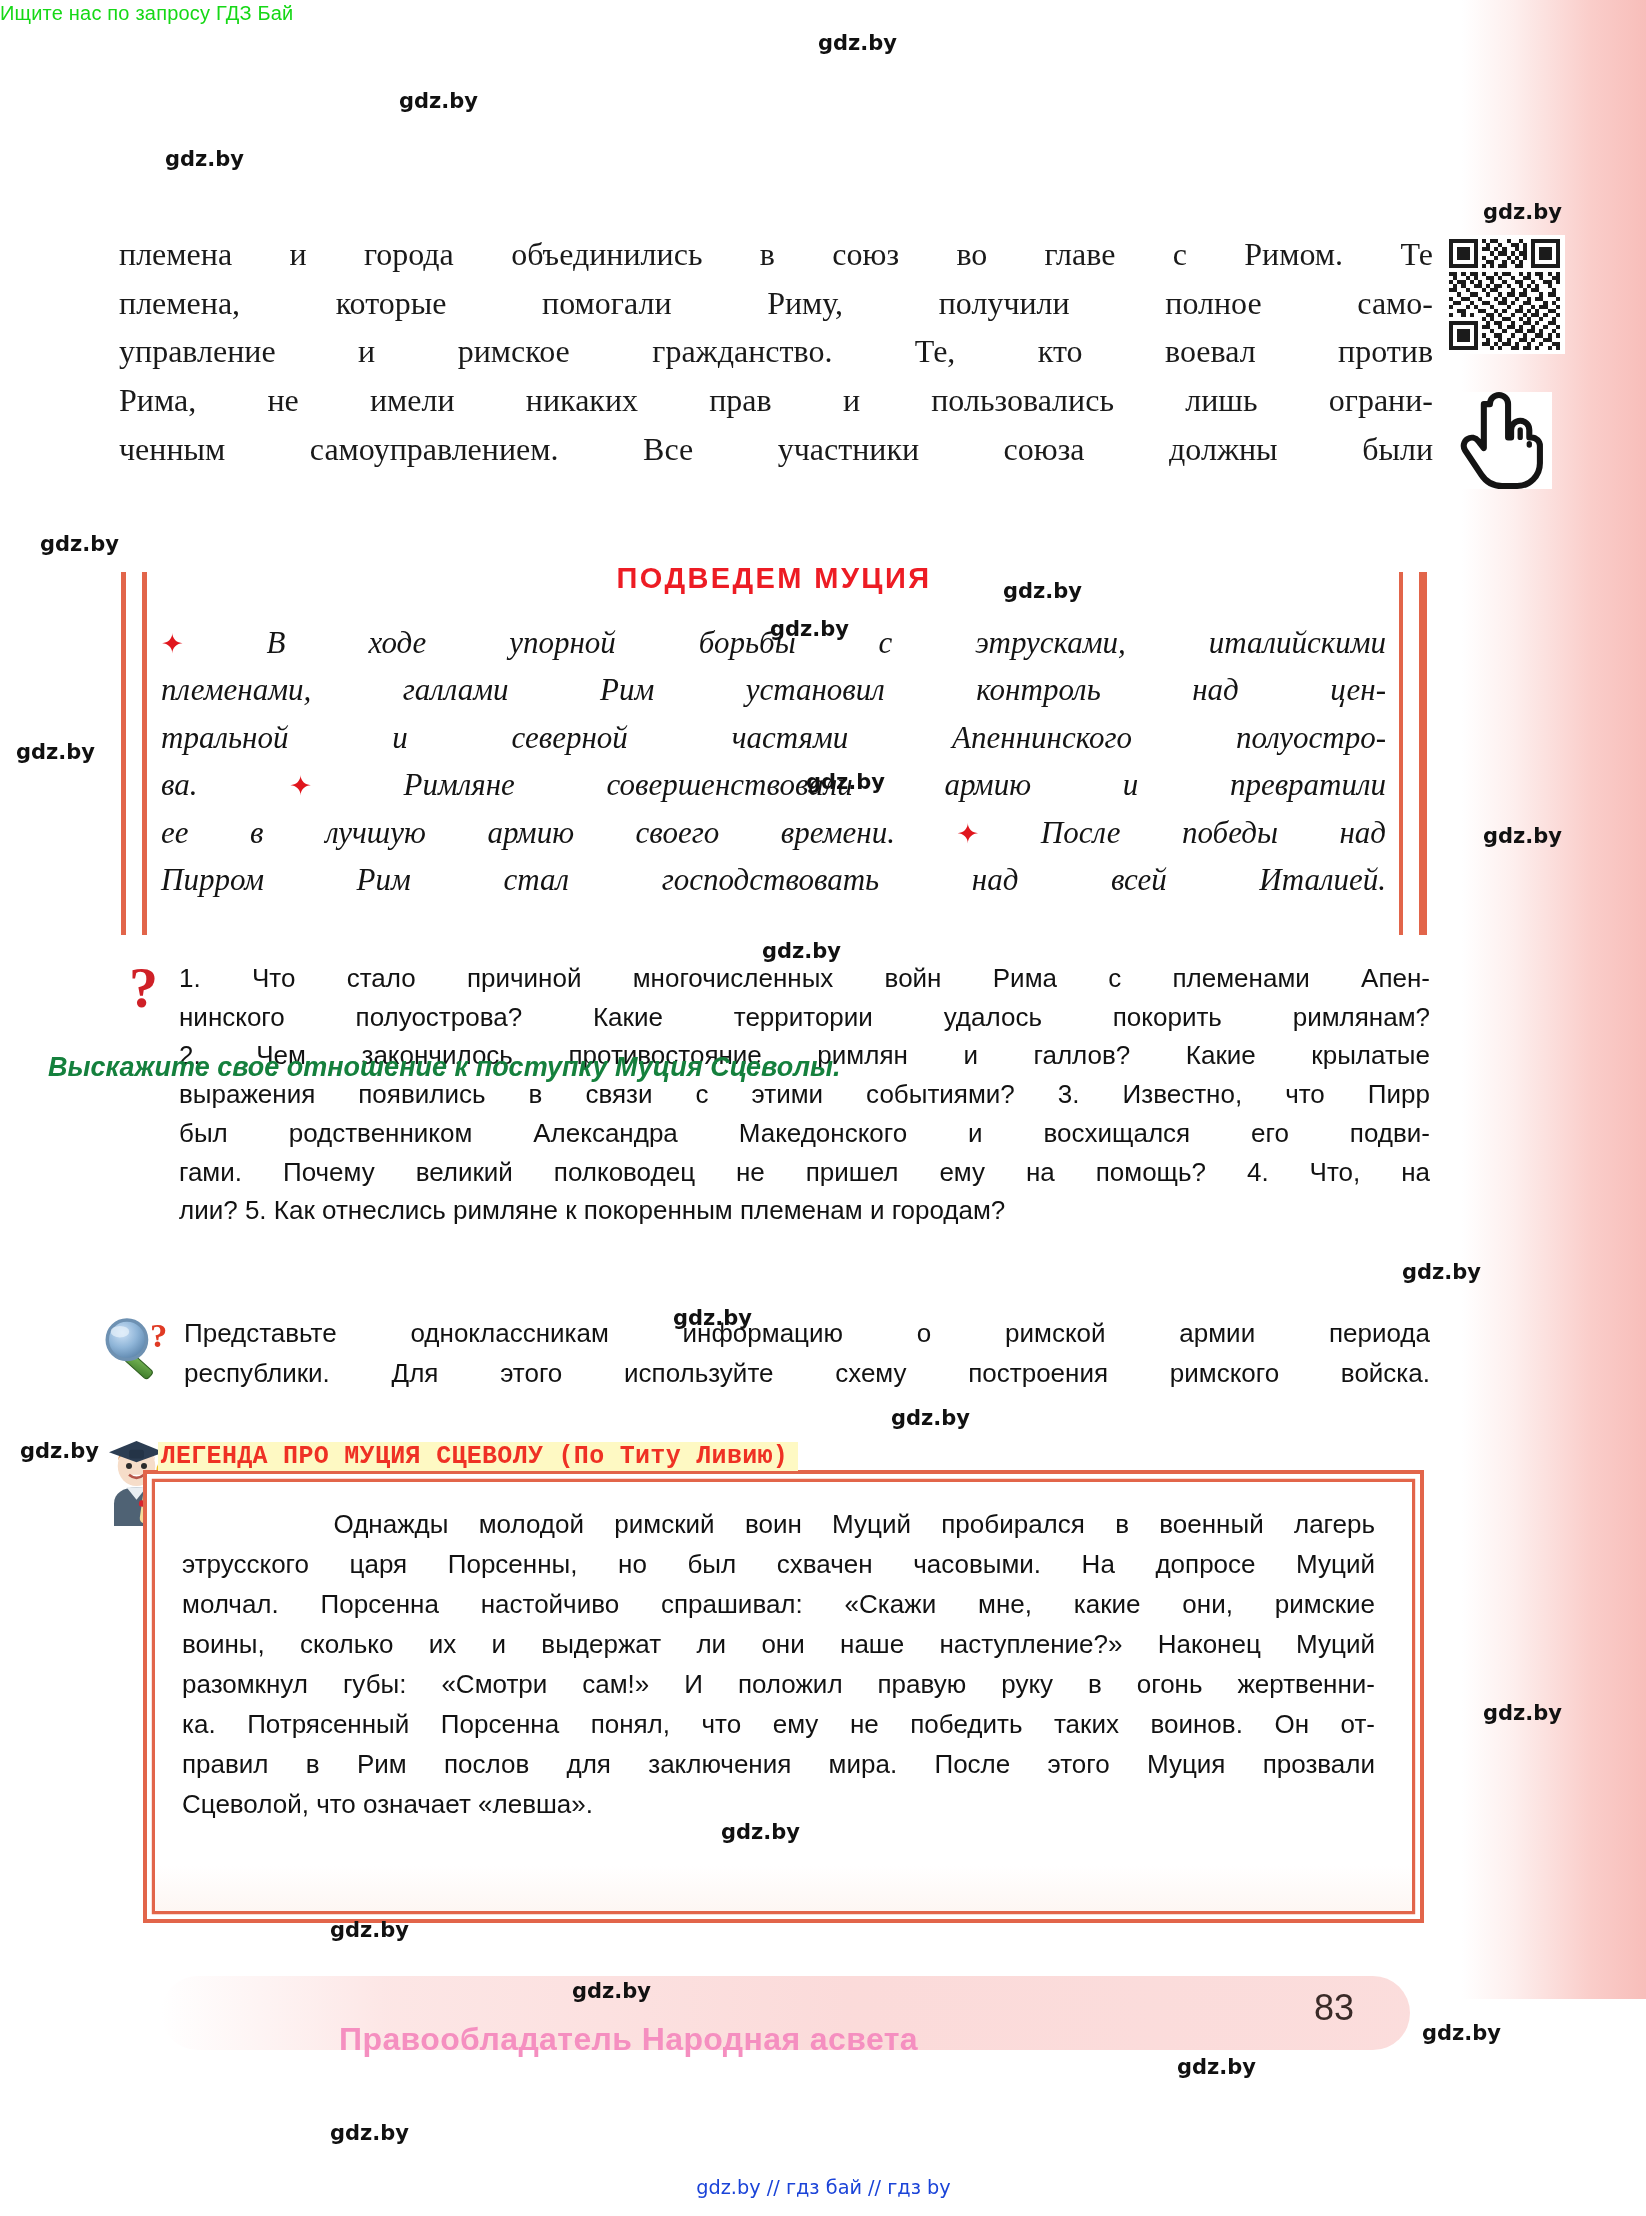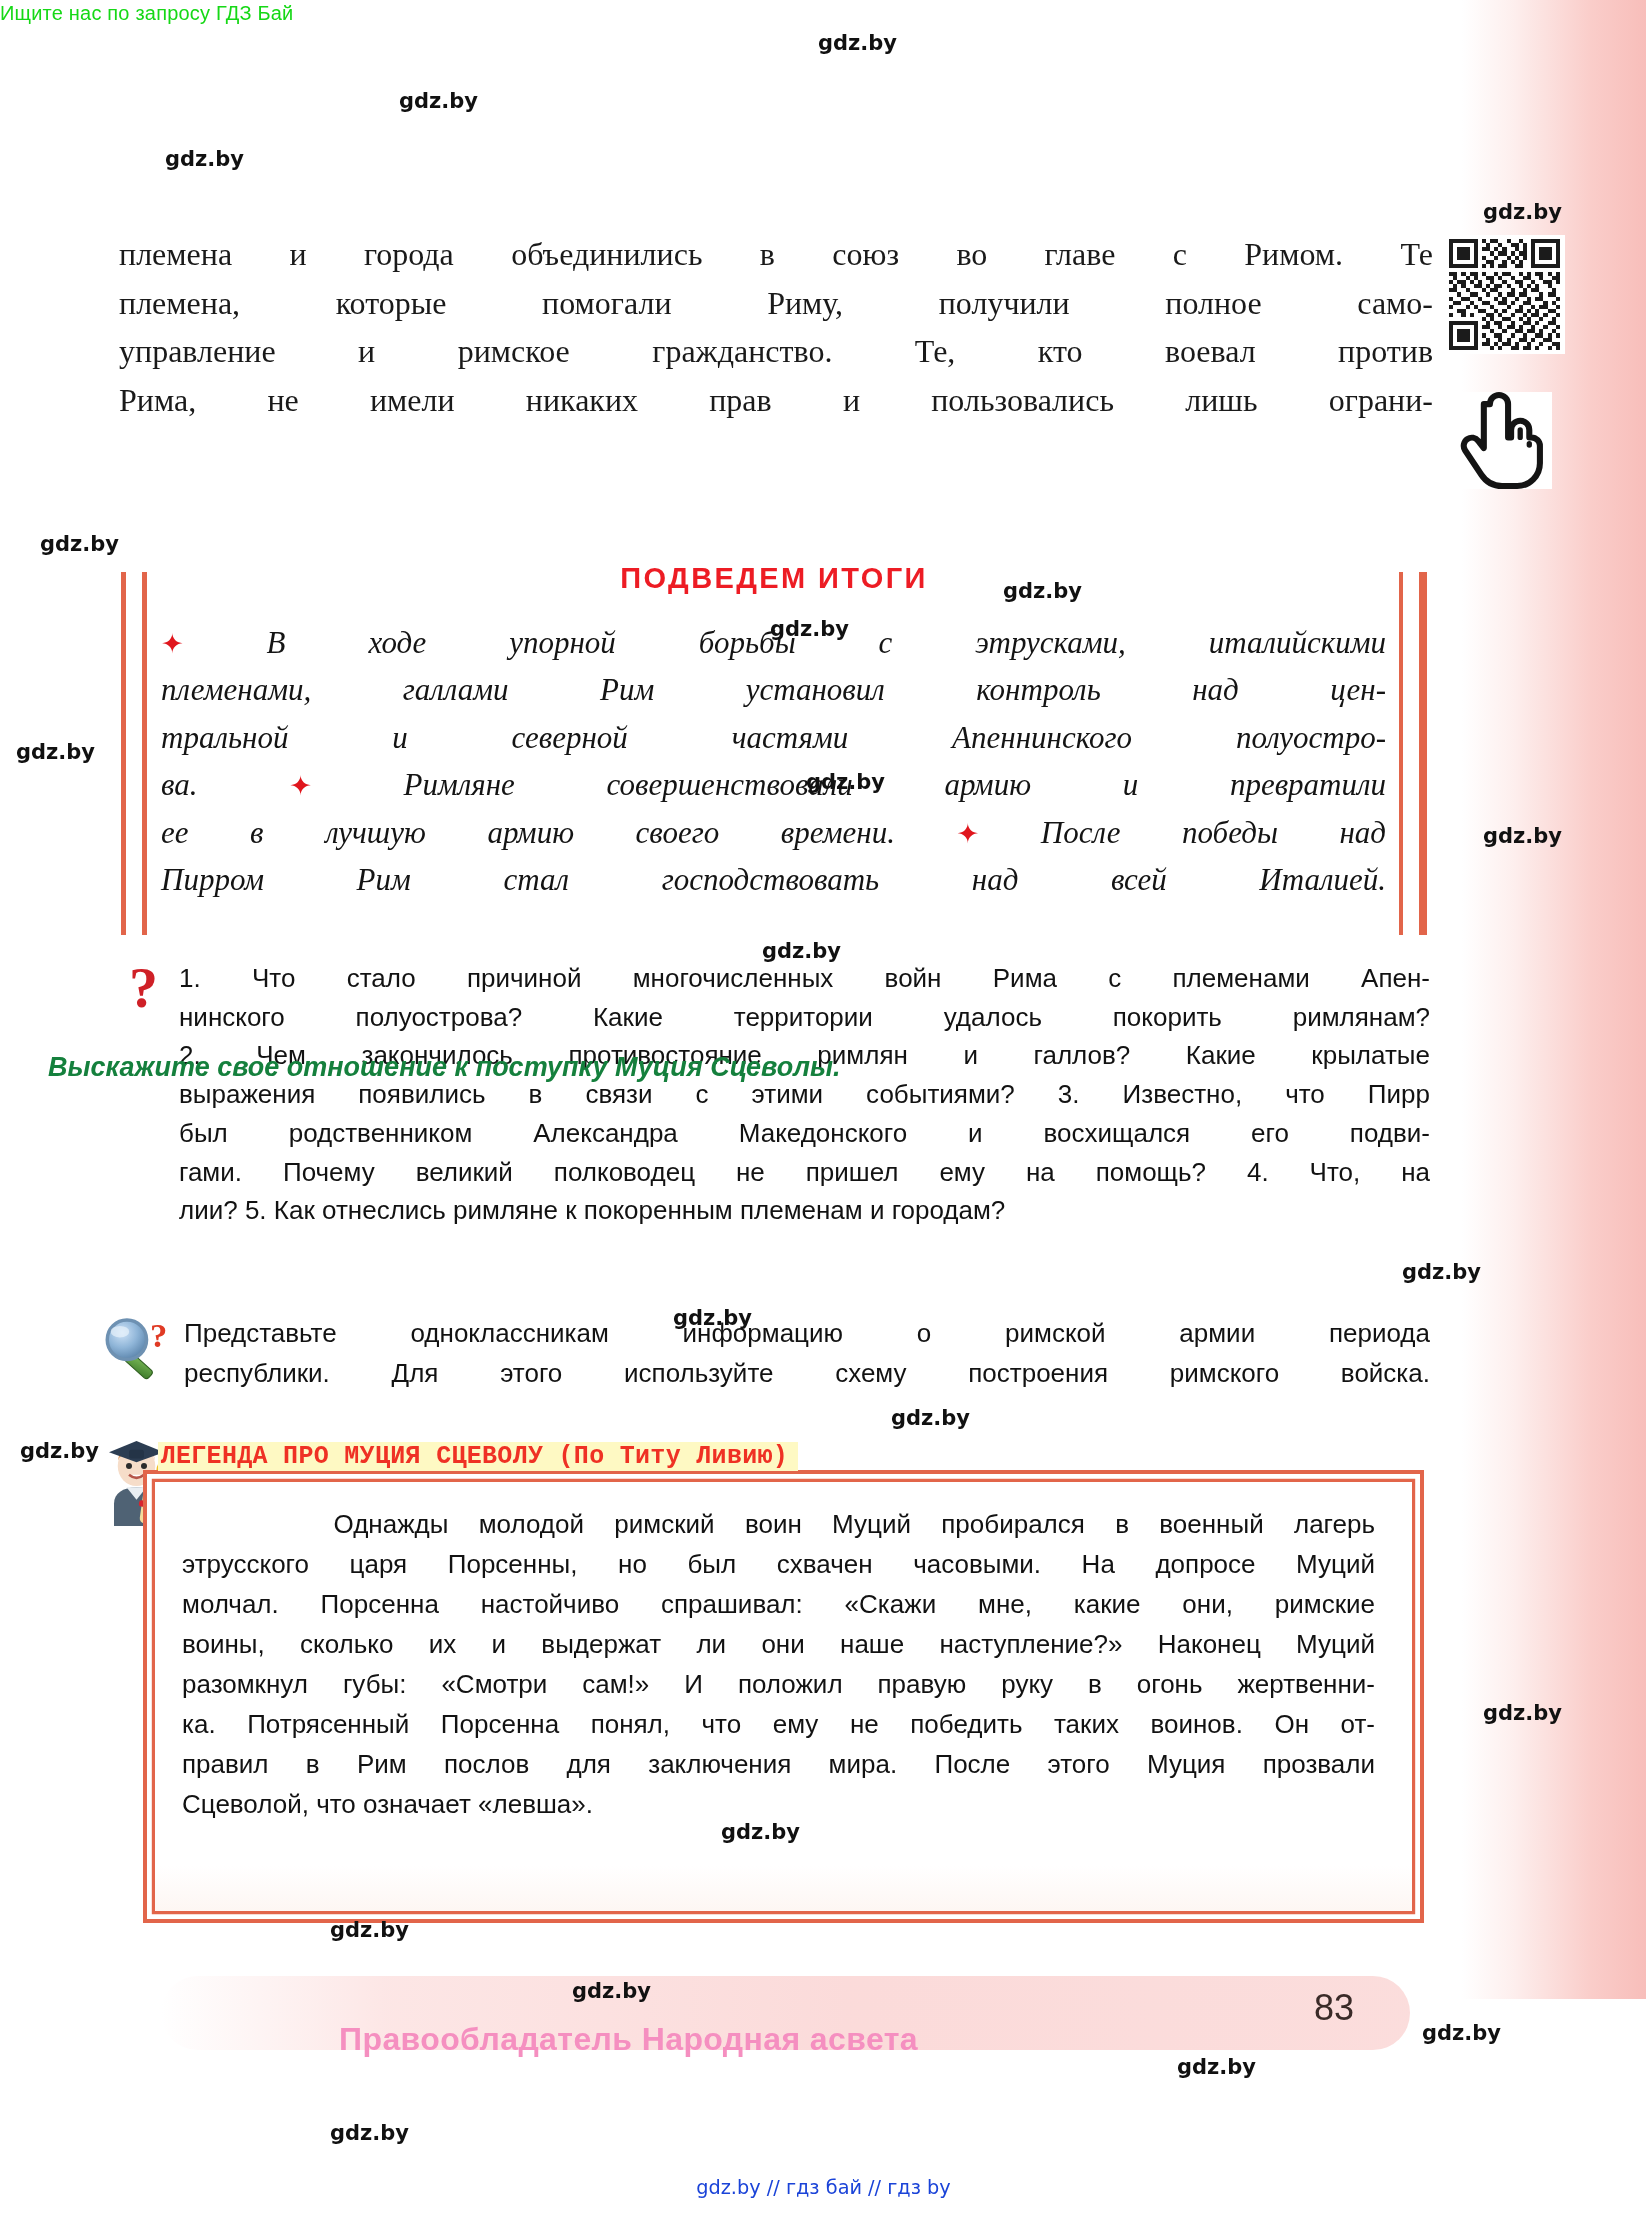--- a/index.html
+++ b/index.html
@@ -336,26 +336,27 @@
     <path d="M39 30v-5M45 30v-5" stroke="#141414" stroke-width="3.5" fill="none" stroke-linecap="round"></path>
     <path d="M51 35v-1" stroke="#141414" stroke-width="3.5" fill="none" stroke-linecap="round"></path>
   </svg>
 </div>
 
 <div id="intro-paragraph">
   <span class="l">племена и города объединились в союз во главе с Римом. Те</span>
   <span class="l">племена, которые помогали Риму, получили полное само-</span>
   <span class="l">управление и римское гражданство. Те, кто воевал против</span>
   <span class="l">Рима, не имели никаких прав и пользовались лишь ограни-</span>
+  <span class="l">ченным самоуправлением. Все участники союза должны были</span>
 </div>
 
 <div id="summary-block">
   <div class="vbar-left"></div>
   <div class="vbar-right"></div>
-  <div id="summary-title">ПОДВЕДЕМ  ИТОГИ</div>
+  <div id="summary-title">ПОДВЕДЕМ  МУЦИЯ</div>
   <div id="summary-text">
     <span class="l"><span class="diamond">✦</span> <span>В ходе упорной борьбы с этрусками, италийскими</span></span>
     <span class="l">племенами, галлами Рим установил контроль над цен-</span>
     <span class="l">тральной и северной частями Апеннинского полуостро-</span>
     <span class="l"><span>ва.</span> <span class="diamond">✦</span> <span>Римляне совершенствовали армию и превратили</span></span>
     <span class="l"><span>ее в лучшую армию своего времени.</span> <span class="diamond">✦</span> <span>После победы над</span></span>
     <span class="l">Пирром Рим стал господствовать над всей Италией.</span>
   </div>
 </div>
 

